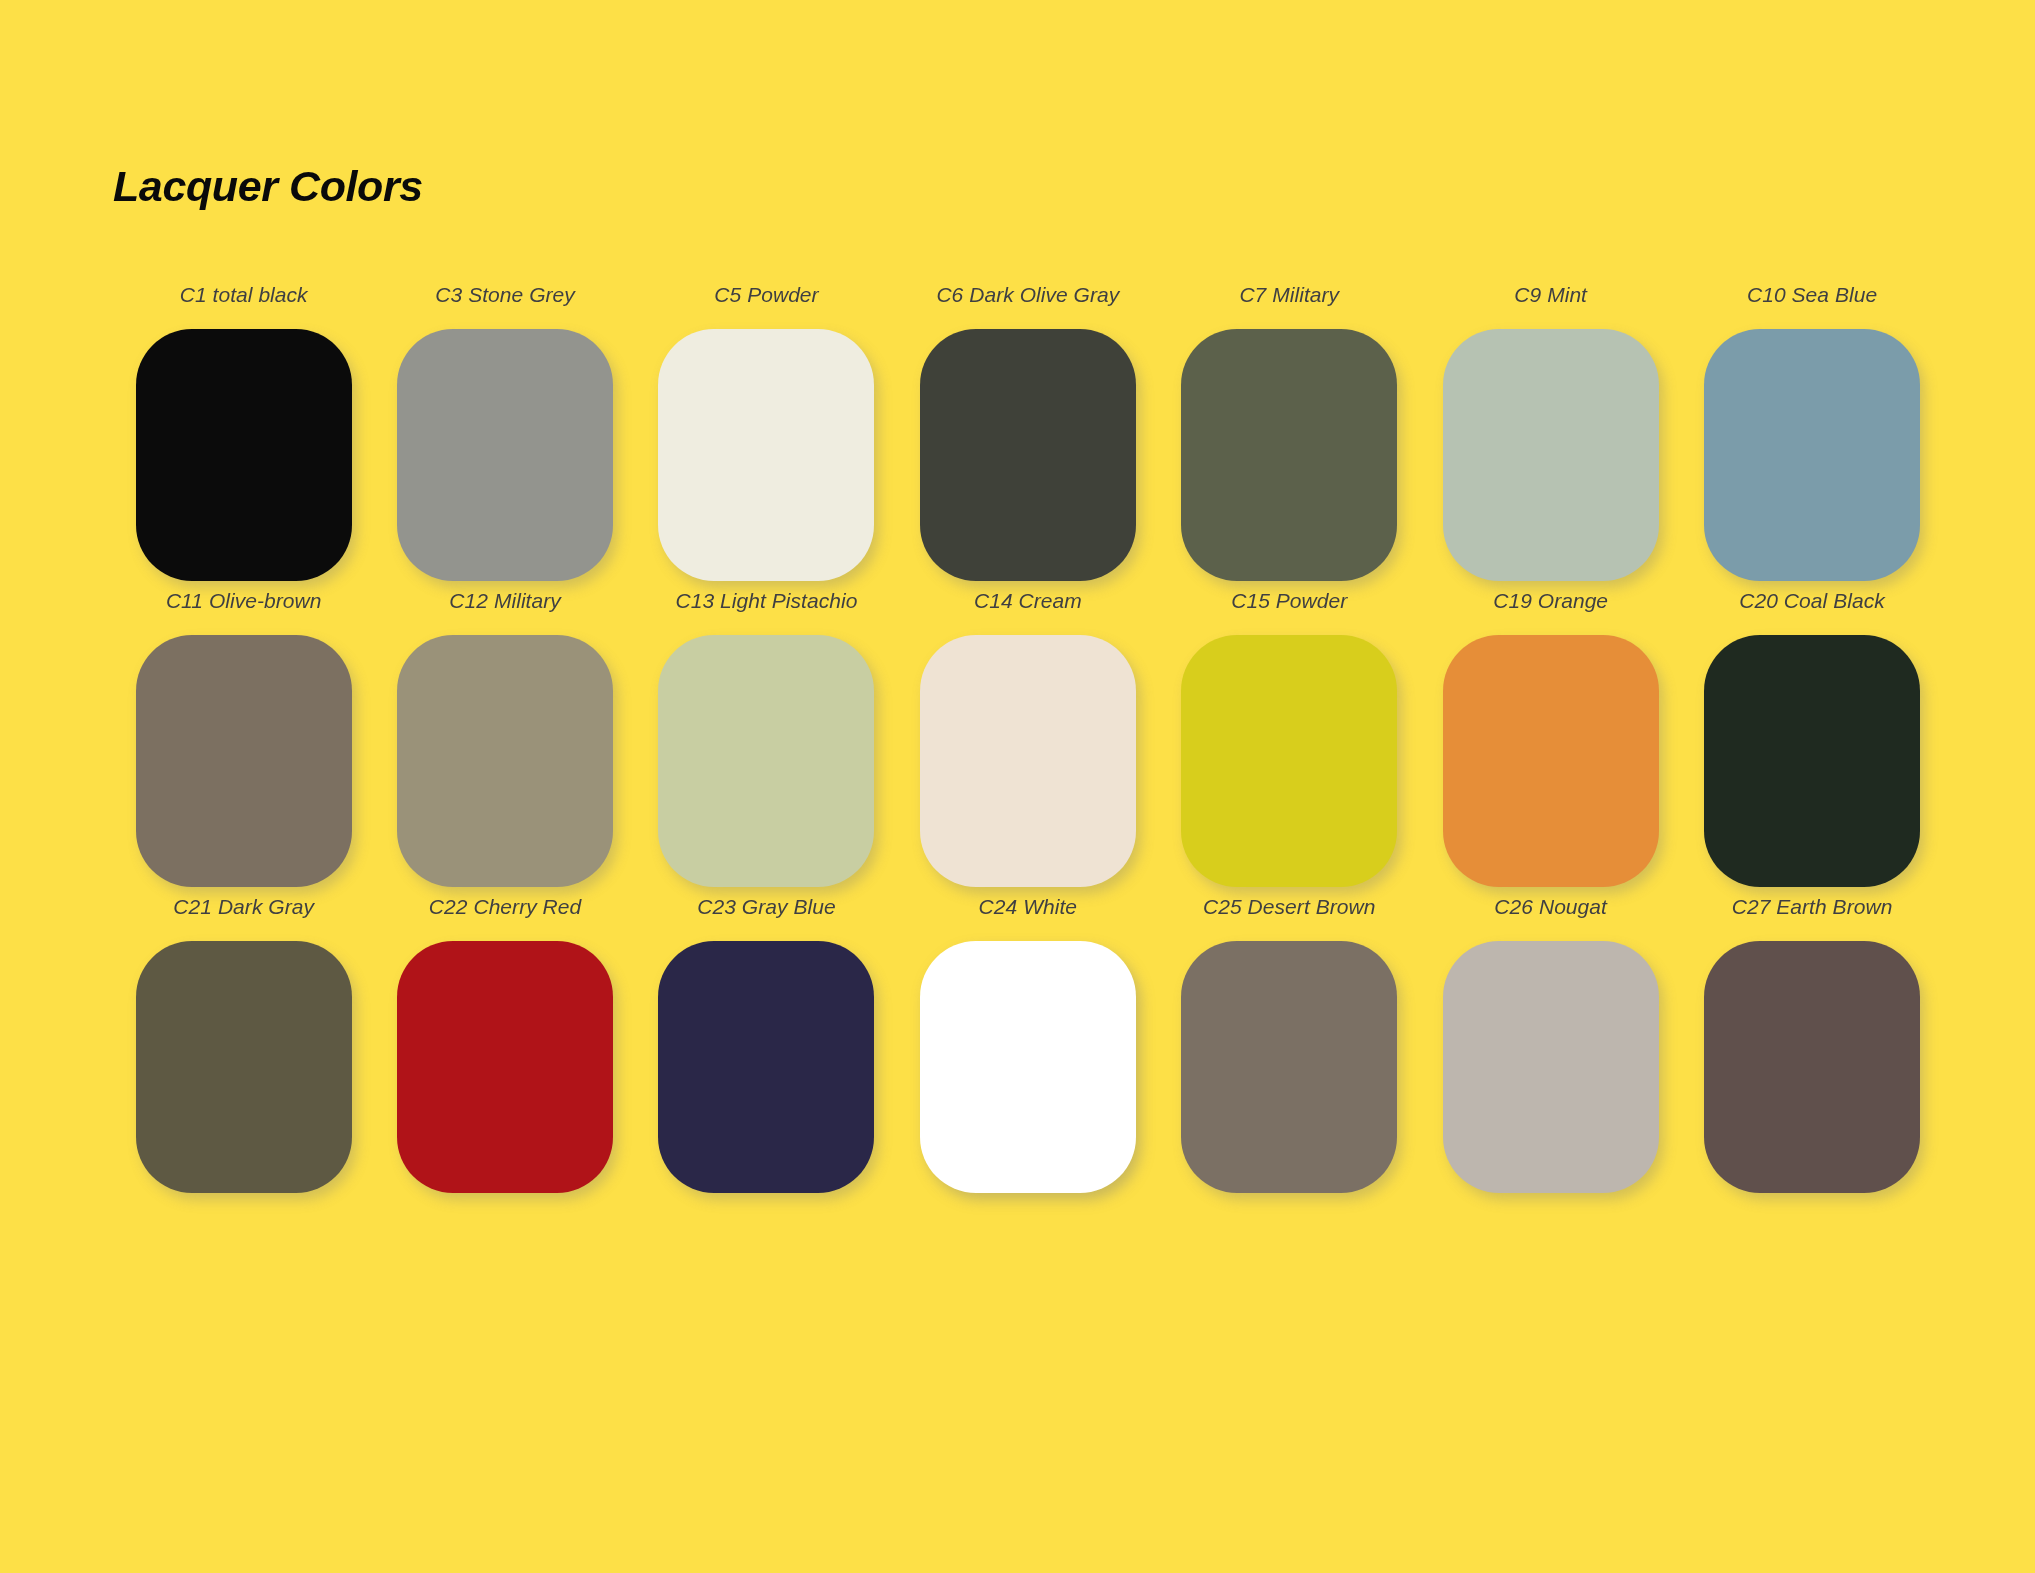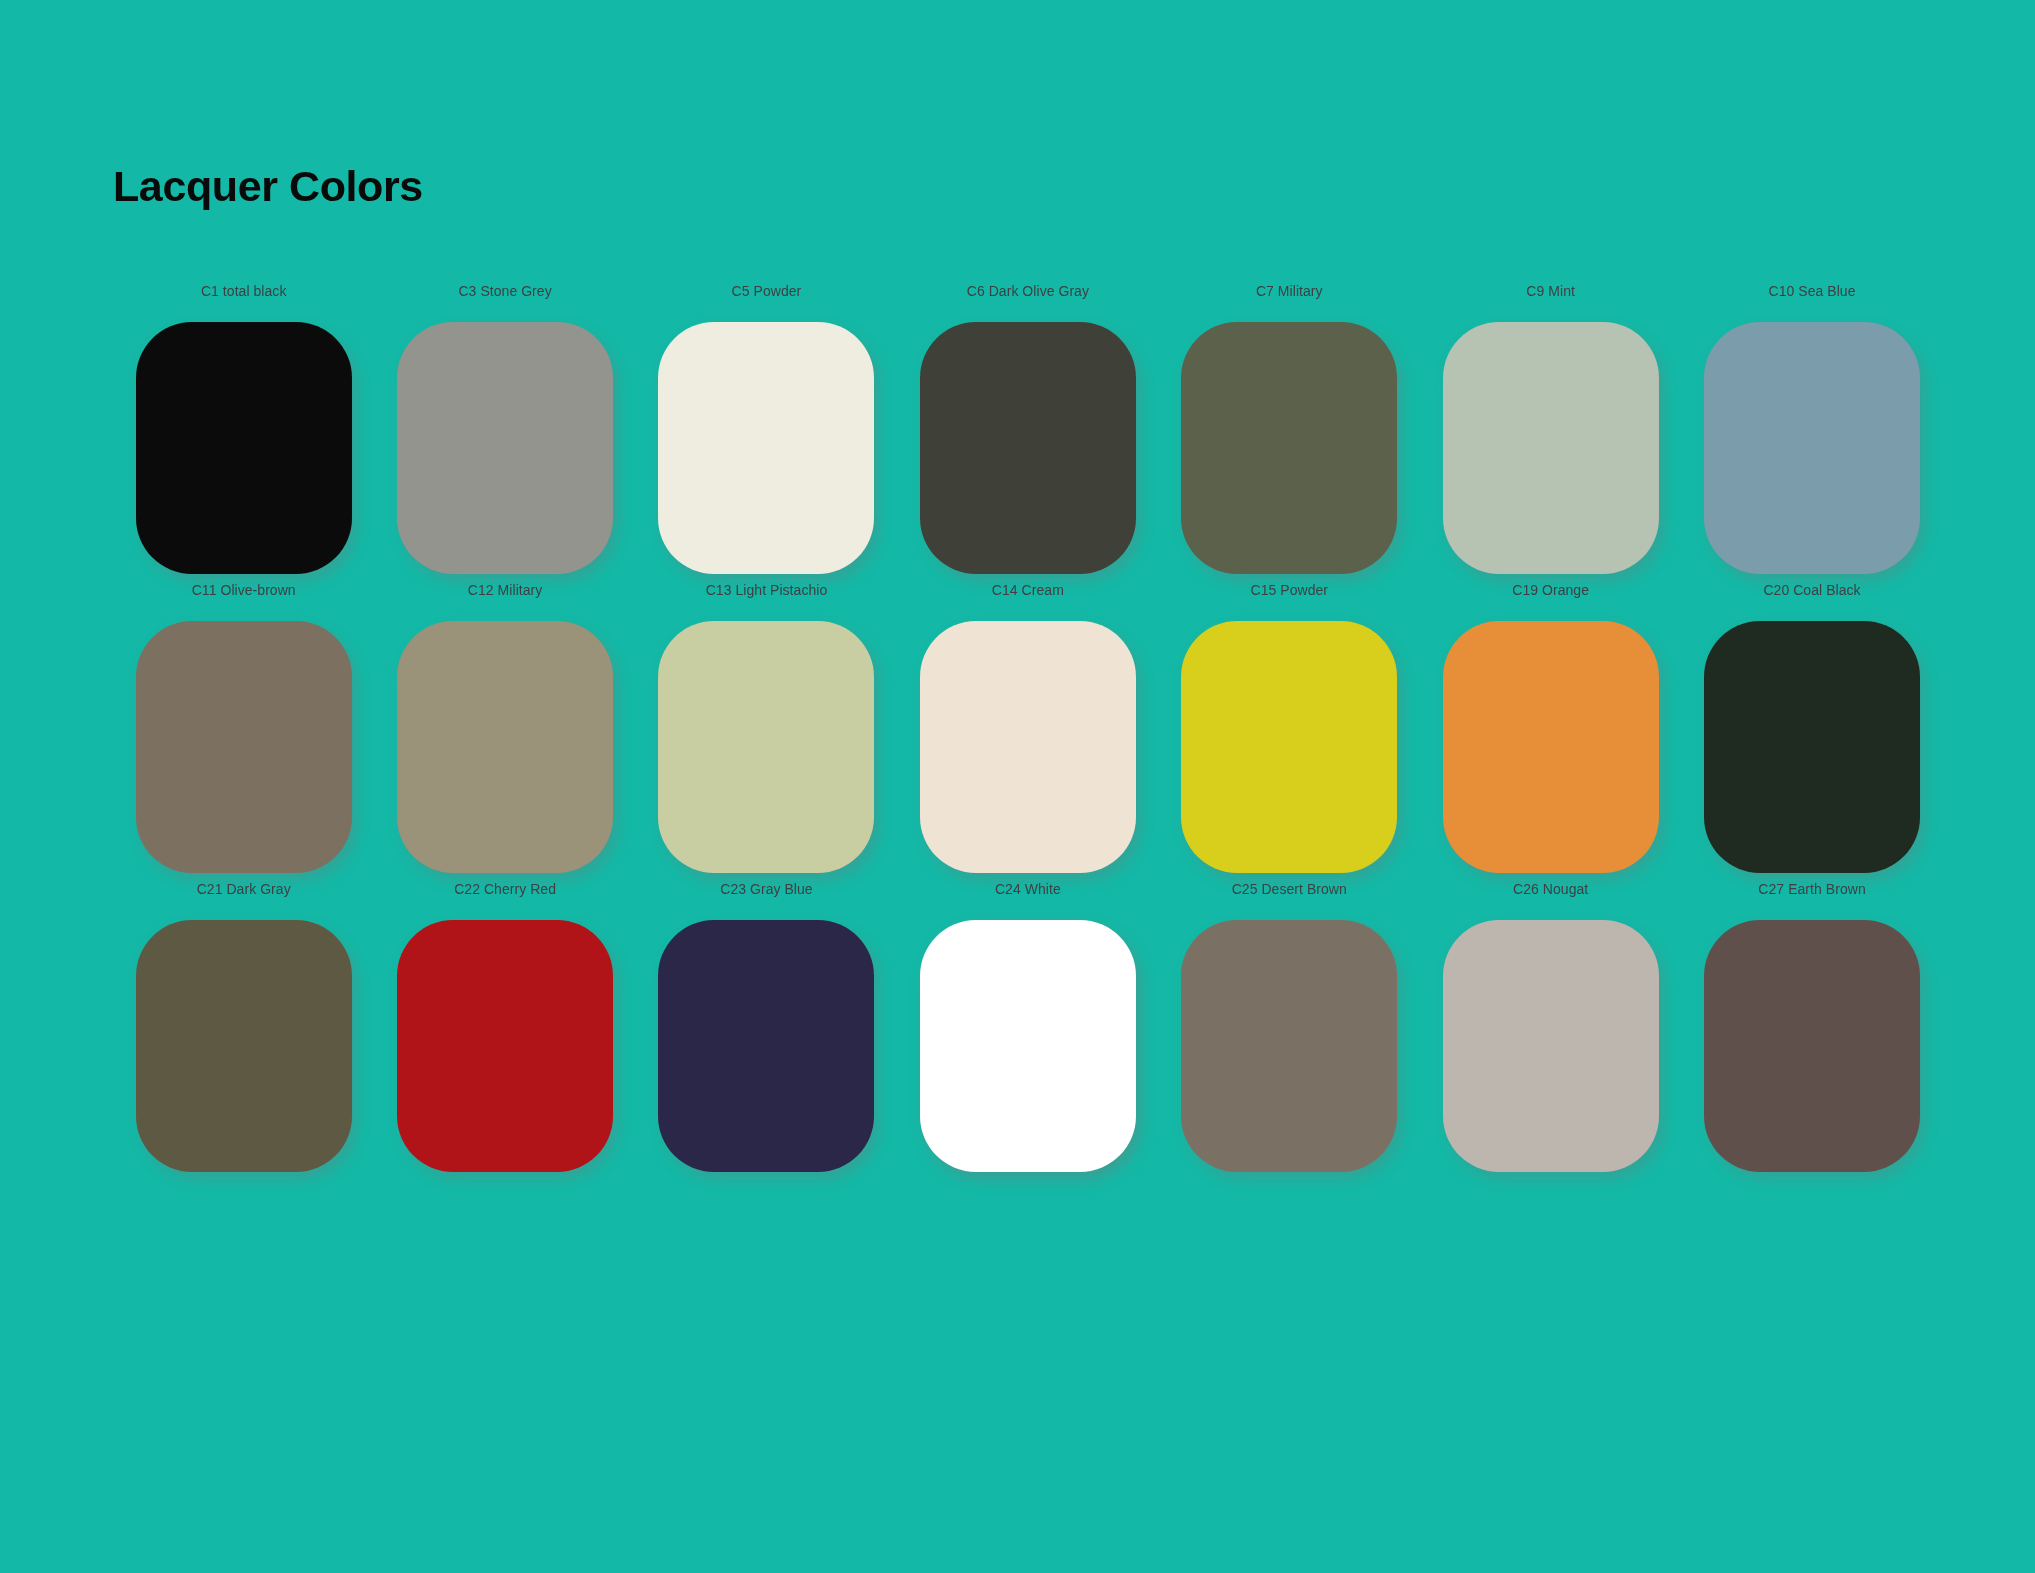--- a/index.html
+++ b/index.html
@@ -12,21 +12,22 @@
     height: 1573px;
     font-family: "Liberation Sans", sans-serif;
     -webkit-font-smoothing: antialiased;
     overflow: hidden;
     position: relative;
   }
 
   .page {
     position: absolute;
     inset: 0;
-    background: #14b8a6;
+    background: #fde047;
+    font-style: italic;
   }
 
   .page-title {
     position: absolute;
     left: 113px;
     top: 136px;
     font-size: 43px;
     font-weight: 700;
     letter-spacing: -0.4px;
     color: #0a0a0a;
@@ -48,21 +49,21 @@
   }
 
   .swatch-cell {
     width: 261.4px;
     display: flex;
     flex-direction: column;
     align-items: center;
   }
 
   .swatch-label {
-    font-size: 14px;
+    font-size: 21px;
     font-weight: 400;
     color: #3f3f42;
     line-height: 1;
     letter-spacing: 0.05px;
     white-space: nowrap;
     margin-bottom: 24px;
     text-align: left;
   }
 
   .swatch-chip-wrap {

